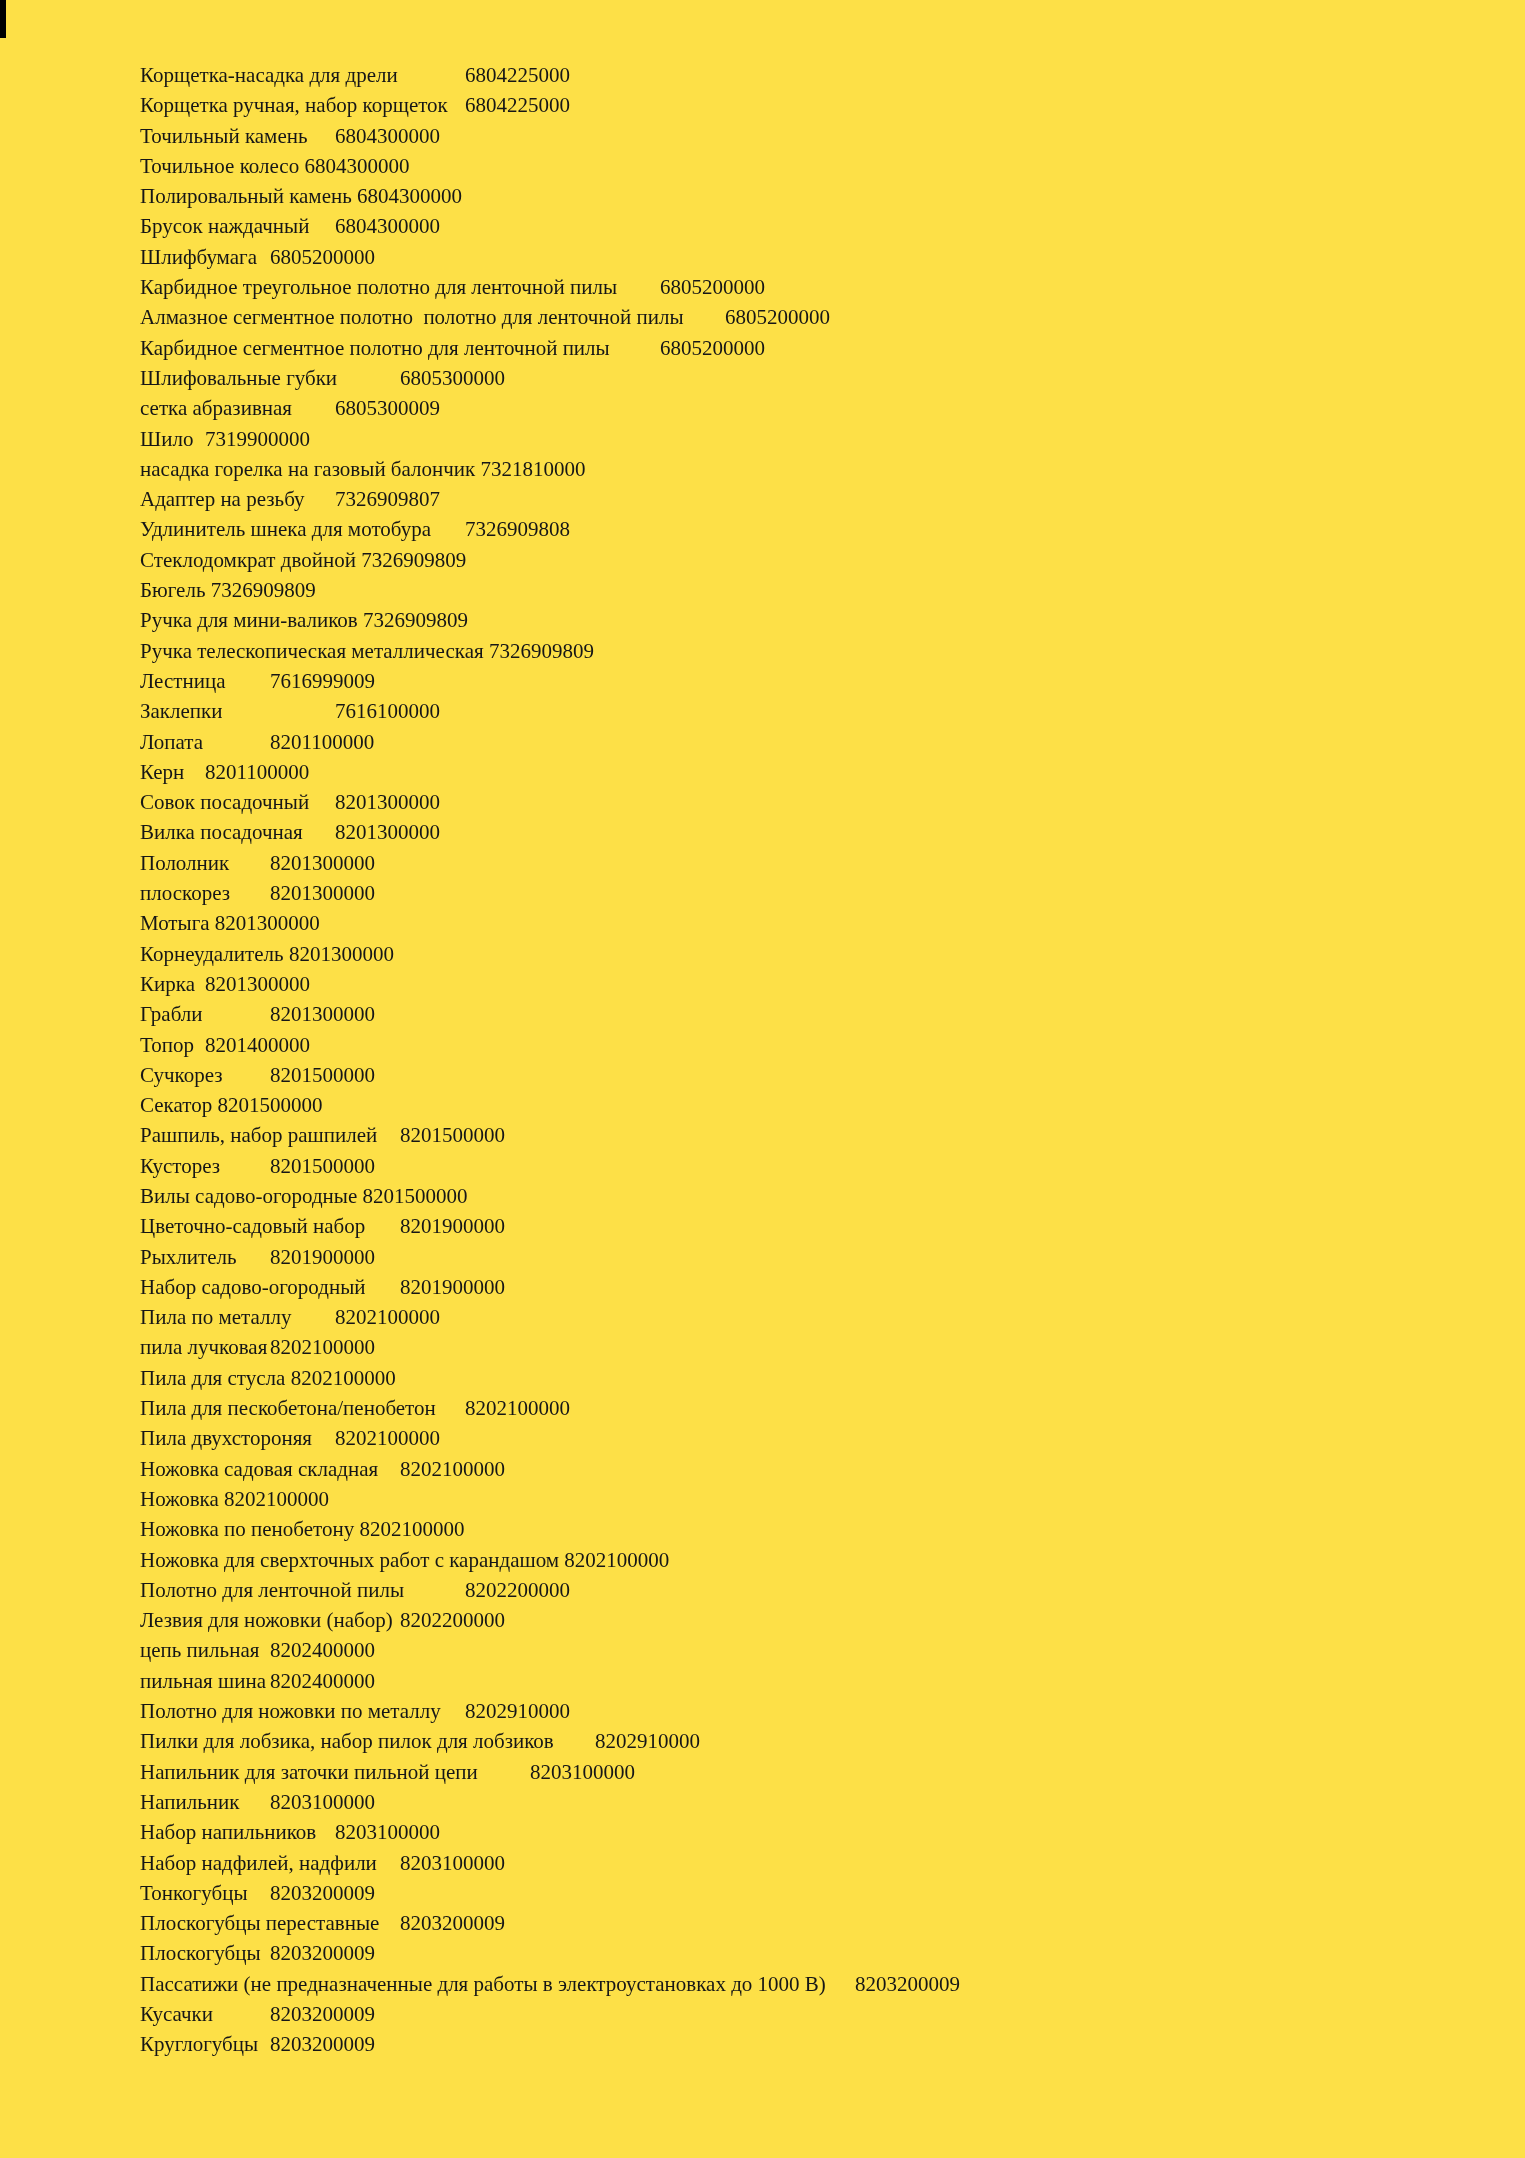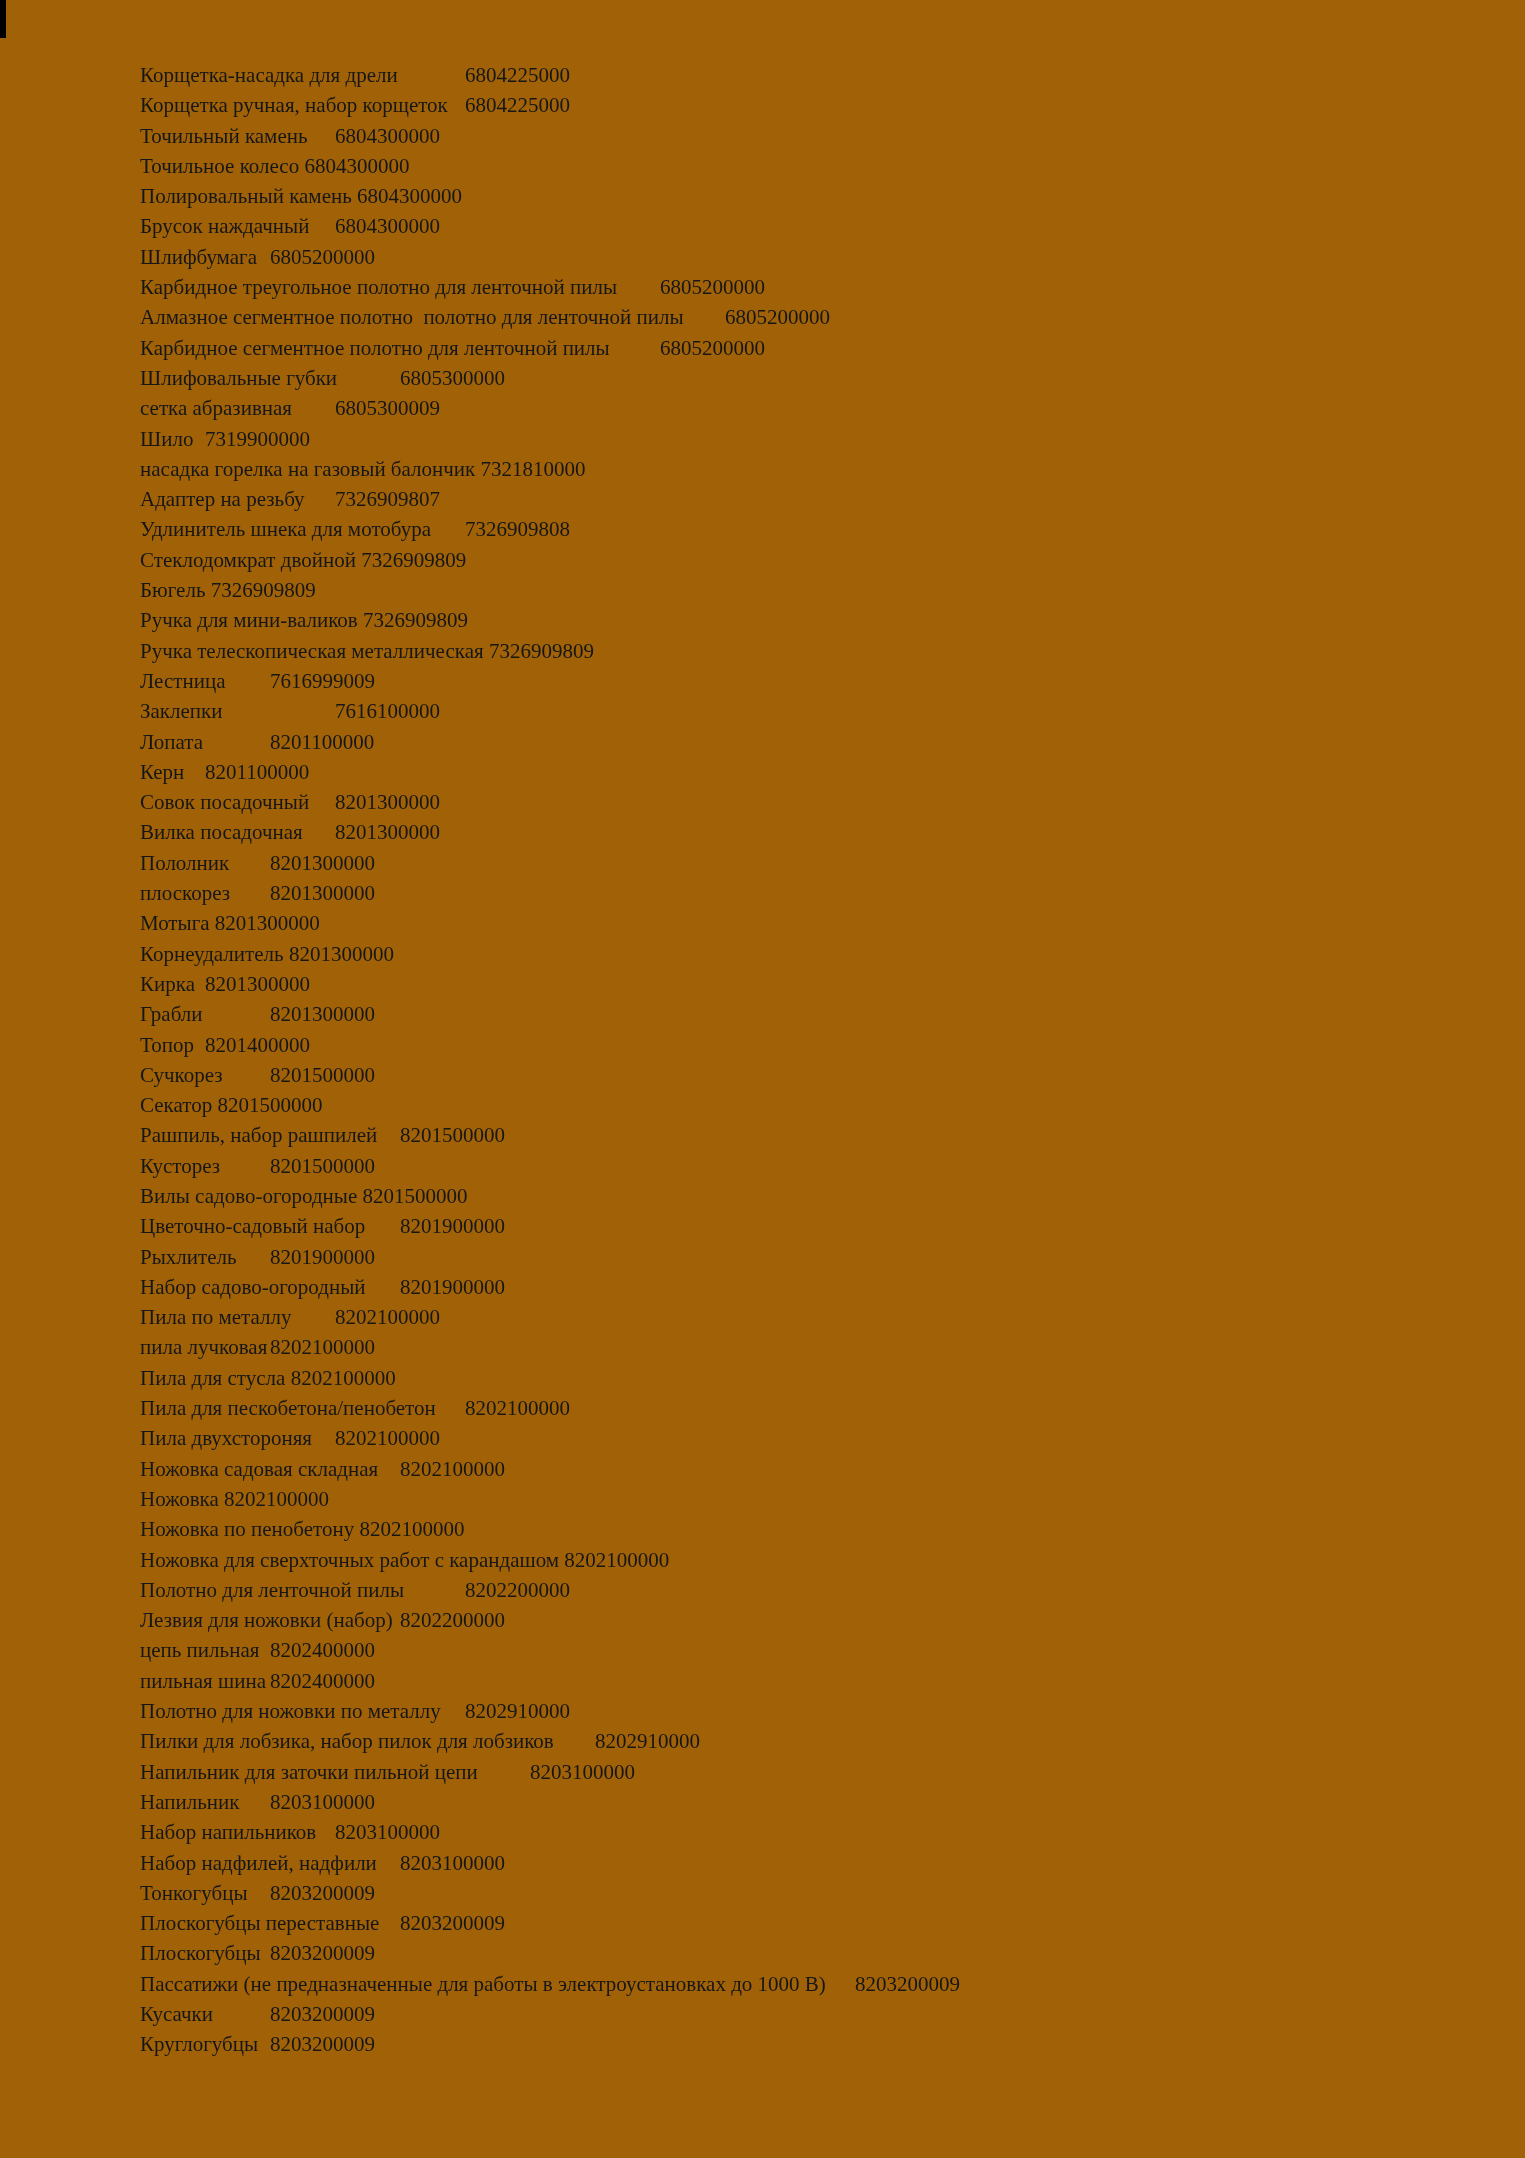--- a/index.html
+++ b/index.html
@@ -4,21 +4,21 @@
 <style>
   html, body {
     margin: 0;
     padding: 0;
     background: #ffffff;
   }
   .page {
     position: relative;
     width: 1525px;
     height: 2158px;
-    background: #a16207;
+    background: #fde047;
     overflow: hidden;
     font-family: "Liberation Serif", serif;
   }
   .corner-mark {
     position: absolute;
     left: 0;
     top: 0;
     width: 6px;
     height: 38px;
     background: #000000;

